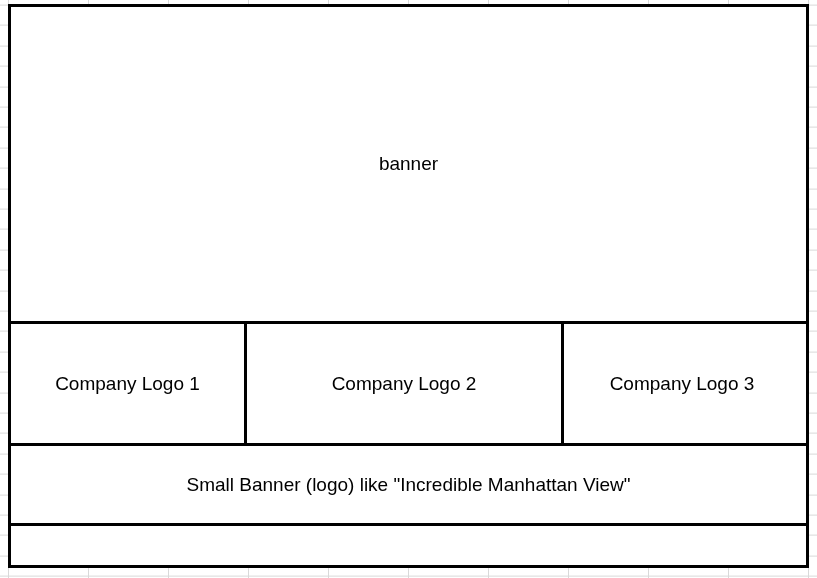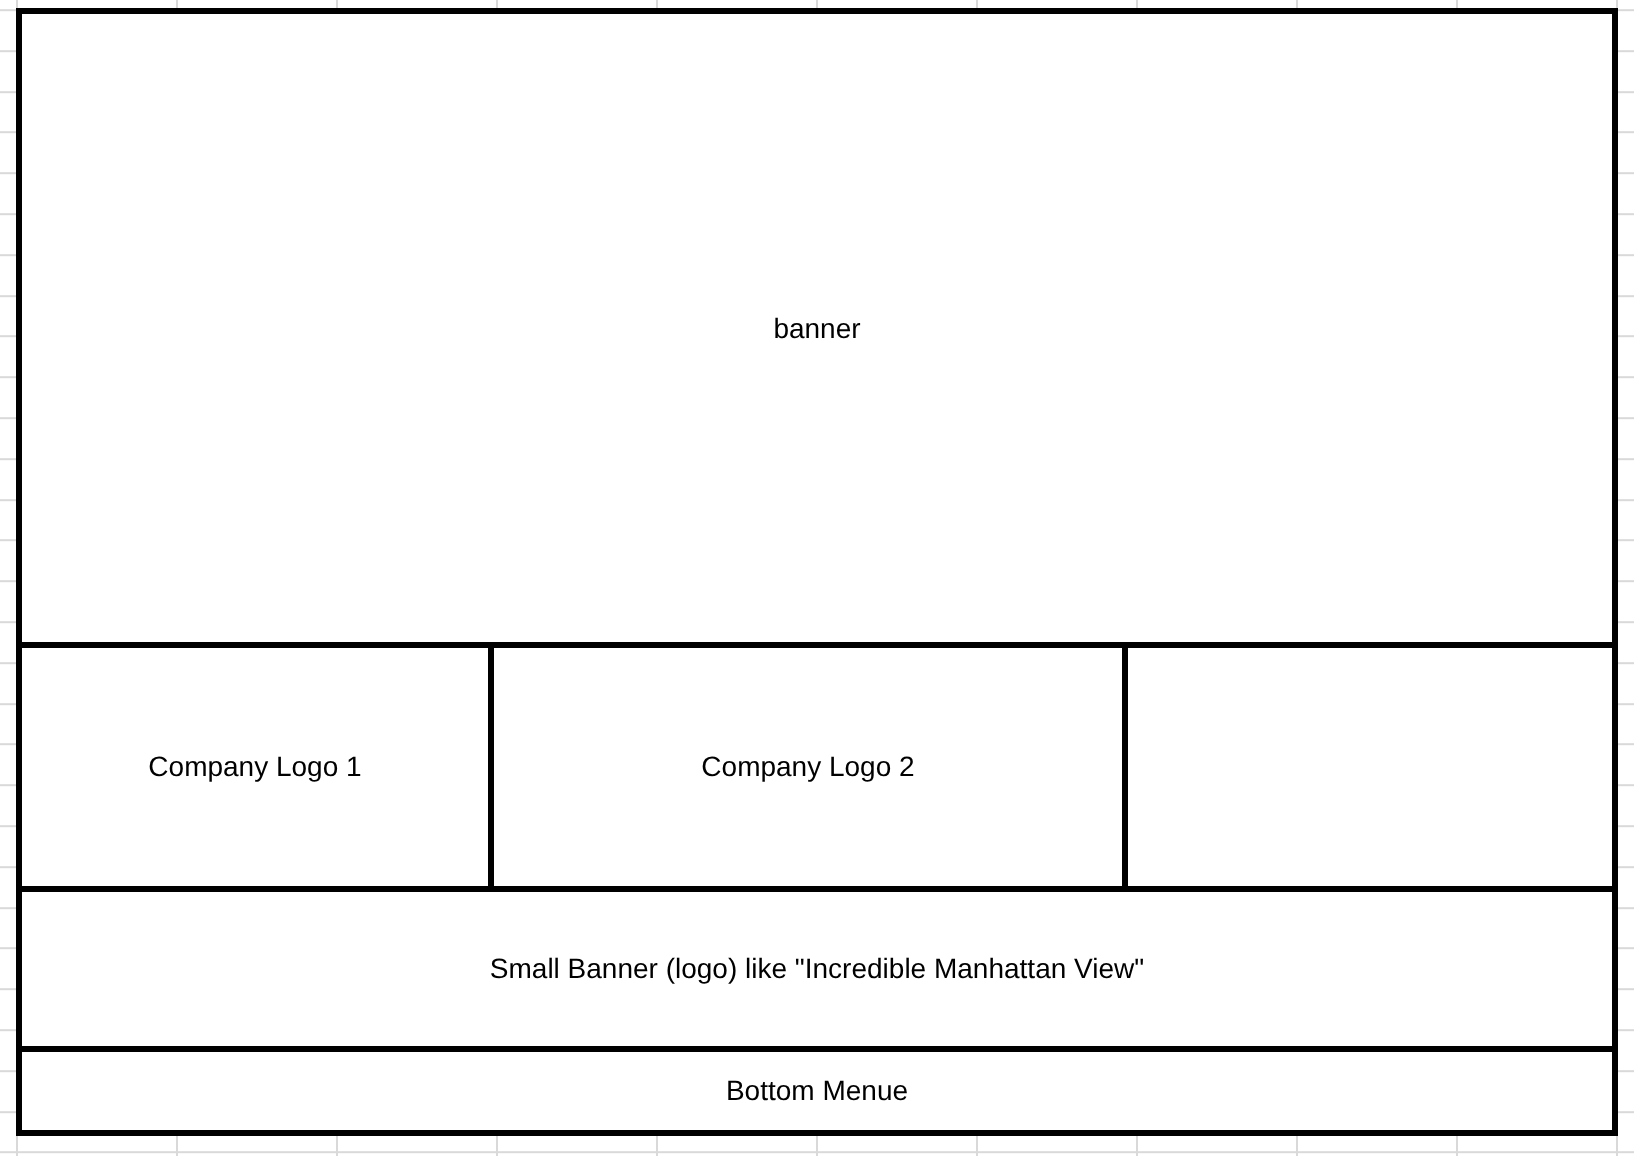--- a/index.html
+++ b/index.html
@@ -39,21 +39,21 @@
     flex-direction: column;
   }
   .cell {
     display: flex;
     align-items: center;
     justify-content: center;
     background-color: #ffffff;
     box-sizing: border-box;
   }
   .label {
-    font-size: 14px;
+    font-size: 19px;
     line-height: 1.15;
     white-space: nowrap;
   }
   .banner-section {
     height: 317px;
     border-bottom: 3px solid #000000;
   }
   .logo-row {
     height: 119px;
     border-bottom: 3px solid #000000;
@@ -82,23 +82,23 @@
     <span class="label">banner</span>
   </div>
 
   <div class="logo-row">
     <div class="cell logo-cell-1">
       <span class="label">Company Logo 1</span>
     </div>
     <div class="cell logo-cell-2">
       <span class="label">Company Logo 2</span>
     </div>
+    <div class="cell logo-cell-3">
+      <span class="label">Company Logo 3</span>
+    </div>
   </div>
 
   <div class="cell small-banner-section">
     <span class="label">Small Banner (logo) like "Incredible Manhattan View"</span>
   </div>
 
-  <div class="cell bottom-menu-section">
-    <span class="label">Bottom Menue</span>
-  </div>
 
 </div>
 
 </body></html>

